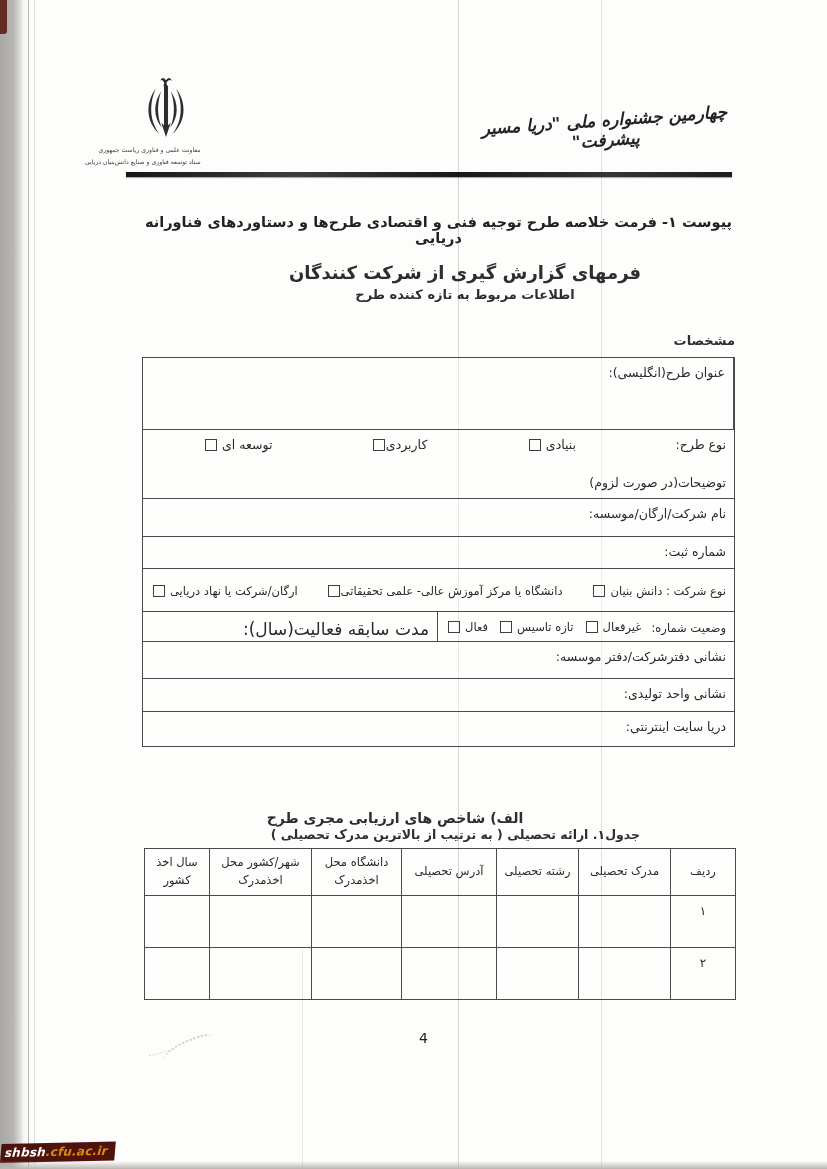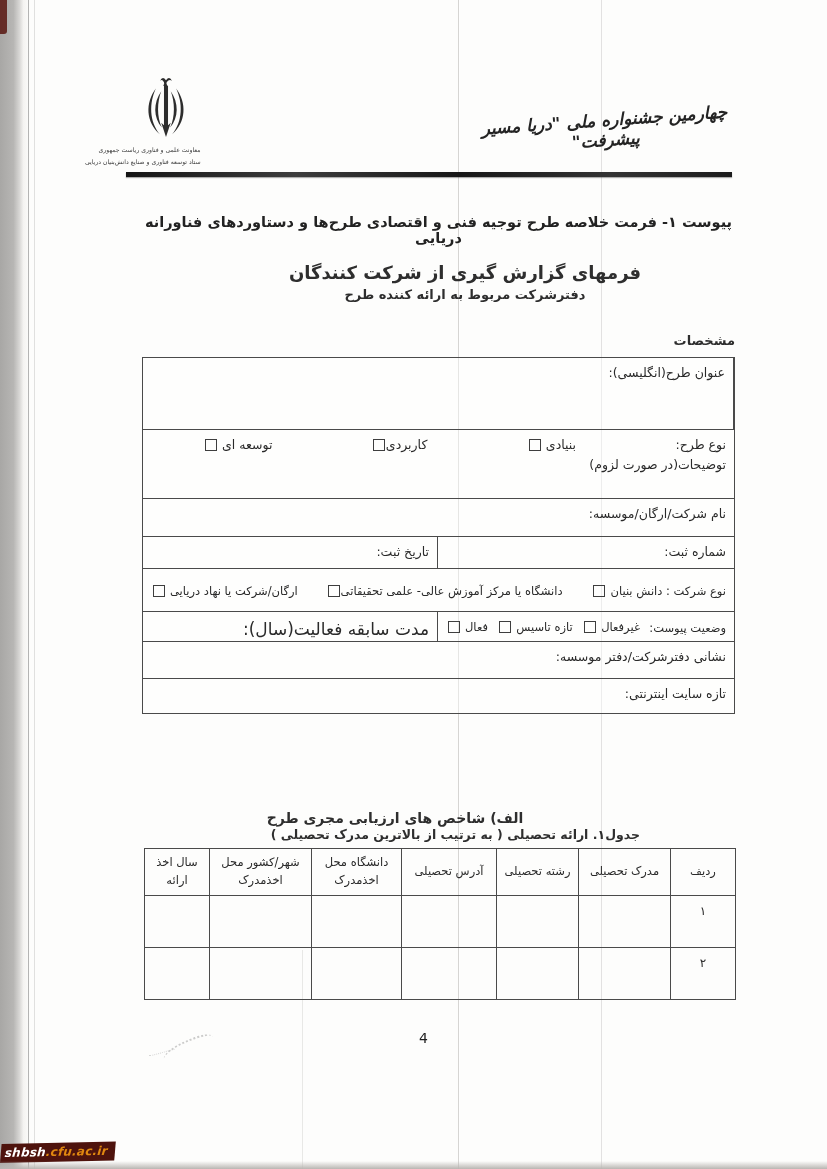--- a/index.html
+++ b/index.html
@@ -48,21 +48,21 @@
   .frow:first-child { border-top:none; }
   .fcell { box-sizing:border-box; padding:7px 8px 0 8px; }
   .fcell.r { width:296px; flex:none; }
   .fcell.l { flex:1; border-left:1px solid #4a4a4a; border-left:none; }
   .fcell.l { border-right:1px solid #4a4a4a; }
   .h1 { height:71px; } .h2 { height:69px; } .h3 { height:38px; } .h4 { height:33px; } .h5 { height:32px; }
   .h6 { height:43px; } .h7 { height:30px; } .h8 { height:37px; } .h9 { height:33px; } .h10 { height:35px; }
   .opts-line { display:flex; align-items:center; justify-content:space-between; padding-left:52px; }
   .opts-line-tight { display:flex; align-items:center; justify-content:space-between; font-size:11.5px; padding-top:3px; }
   .status-line { display:flex; align-items:center; justify-content:space-between; font-size:11.5px; padding-top:2px; }
-  .note-line { margin-top:4px; }
+  .note-line { margin-top:22px; }
   .cb { display:inline-block; width:10px; height:10px; border:1.2px solid #3e3e3e; background:transparent;
     vertical-align:middle; margin:0 5px 2px 2px; flex:none; }
   .cb.tight { margin:0 1px 2px 1px; }
   .opt { white-space:nowrap; }
 
   
   .section-a { position:absolute; left:240px; top:788px; width:310px; direction:rtl; text-align:center; font-weight:bold; font-size:14px;margin-top:22px; }
   .tbl-caption { position:absolute; right:187px; top:827px; direction:rtl; font-weight:bold; font-size:12.5px; }
   table.edu { position:absolute; left:144px; top:848px; width:591px; border-collapse:collapse; direction:rtl;
     table-layout:fixed; font-size:11.5px; color:#2a2a2a; }
@@ -105,21 +105,21 @@
   <div class="org-lines">
     <div>معاونت علمی و فناوری ریاست جمهوری</div>
     <div>ستاد توسعه فناوری و صنایع دانش‌بنیان دریایی</div>
   </div>
 </div>
 <div class="calligraphy">چهارمین جشنواره ملی "دریا مسیر پیشرفت"</div>
 <div class="header-rule"></div>
 
 <div class="doc-title">پیوست ۱- فرمت خلاصه طرح توجیه فنی و اقتصادی طرح‌ها  و دستاوردهای فناورانه دریایی</div>
 <div class="doc-sub1">فرمهای گزارش گیری از شرکت کنندگان</div>
-<div class="doc-sub2">دفترشرکت مربوط به ارائه کننده طرح</div>
+<div class="doc-sub2">اطلاعات مربوط به تازه کننده طرح</div>
 <div class="specs-label">مشخصات</div>
 
 <div class="form-table">
 
   <div class="frow h1">
     <div class="fcell l">عنوان طرح(انگلیسی):</div>
   </div>
 
   <div class="frow h2">
     <div class="fcell" style="flex:1;">
@@ -133,48 +133,50 @@
     </div>
   </div>
 
   <div class="frow h3">
     <div class="fcell r">نام شرکت/ارگان/موسسه:</div>
   </div>
 
 
   <div class="frow h5">
     <div class="fcell r">شماره ثبت:</div>
-    <div class="fcell l">تاریخ ثبت:</div>
   </div>
 
   <div class="frow h6">
     <div class="fcell opts-line-tight" style="flex:1;">
       <span class="opt"><span>نوع شرکت : دانش بنیان</span><span class="cb"></span></span>
       <span class="opt"><span>دانشگاه یا مرکز آموزش عالی- علمی تحقیقاتی</span><span class="cb tight"></span></span>
       <span class="opt"><span>ارگان/شرکت یا نهاد دریایی</span><span class="cb"></span></span>
     </div>
   </div>
 
   <div class="frow h7">
     <div class="fcell r status-line">
-      <span>وضعیت پیوست:</span>
+      <span>وضعیت شماره:</span>
       <span class="opt"><span>غیرفعال</span><span class="cb"></span></span>
       <span class="opt"><span>تازه تاسیس</span><span class="cb"></span></span>
       <span class="opt"><span>فعال</span><span class="cb"></span></span>
     </div>
     <div class="fcell l" style="font-size:17px;">مدت سابقه فعالیت(سال):</div>
   </div>
 
   <div class="frow h8">
     <div class="fcell" style="flex:1;">نشانی دفترشرکت/دفتر موسسه:</div>
   </div>
 
+  <div class="frow h9">
+    <div class="fcell" style="flex:1;">نشانی واحد تولیدی:</div>
+  </div>
 
   <div class="frow h10">
-    <div class="fcell" style="flex:1;">تازه سایت اینترنتی:</div>
+    <div class="fcell" style="flex:1;">دریا سایت اینترنتی:</div>
   </div>
 
 </div>
 
 <div class="section-a">الف) شاخص های ارزیابی مجری طرح</div>
 <div class="tbl-caption">جدول۱. ارائه تحصیلی ( به ترتیب از بالاترین مدرک تحصیلی )</div>
 
 <table class="edu">
   <colgroup>
     <col style="width:65px">
@@ -186,21 +188,21 @@
       <col style="width:65px">
   </colgroup>
   <thead>
     <tr>
       <th>ردیف</th>
       <th>مدرک تحصیلی</th>
       <th>رشته تحصیلی</th>
       <th>آدرس تحصیلی</th>
       <th>دانشگاه محل اخذمدرک</th>
       <th>شهر/کشور محل اخذمدرک</th>
-      <th>سال اخذ ارائه</th>
+      <th>سال اخذ کشور</th>
     </tr>
   </thead>
   <tbody>
     <tr>
       <td>۱</td>
       <td></td>
         <td></td>
       <td></td>
         <td></td>
       <td></td>

